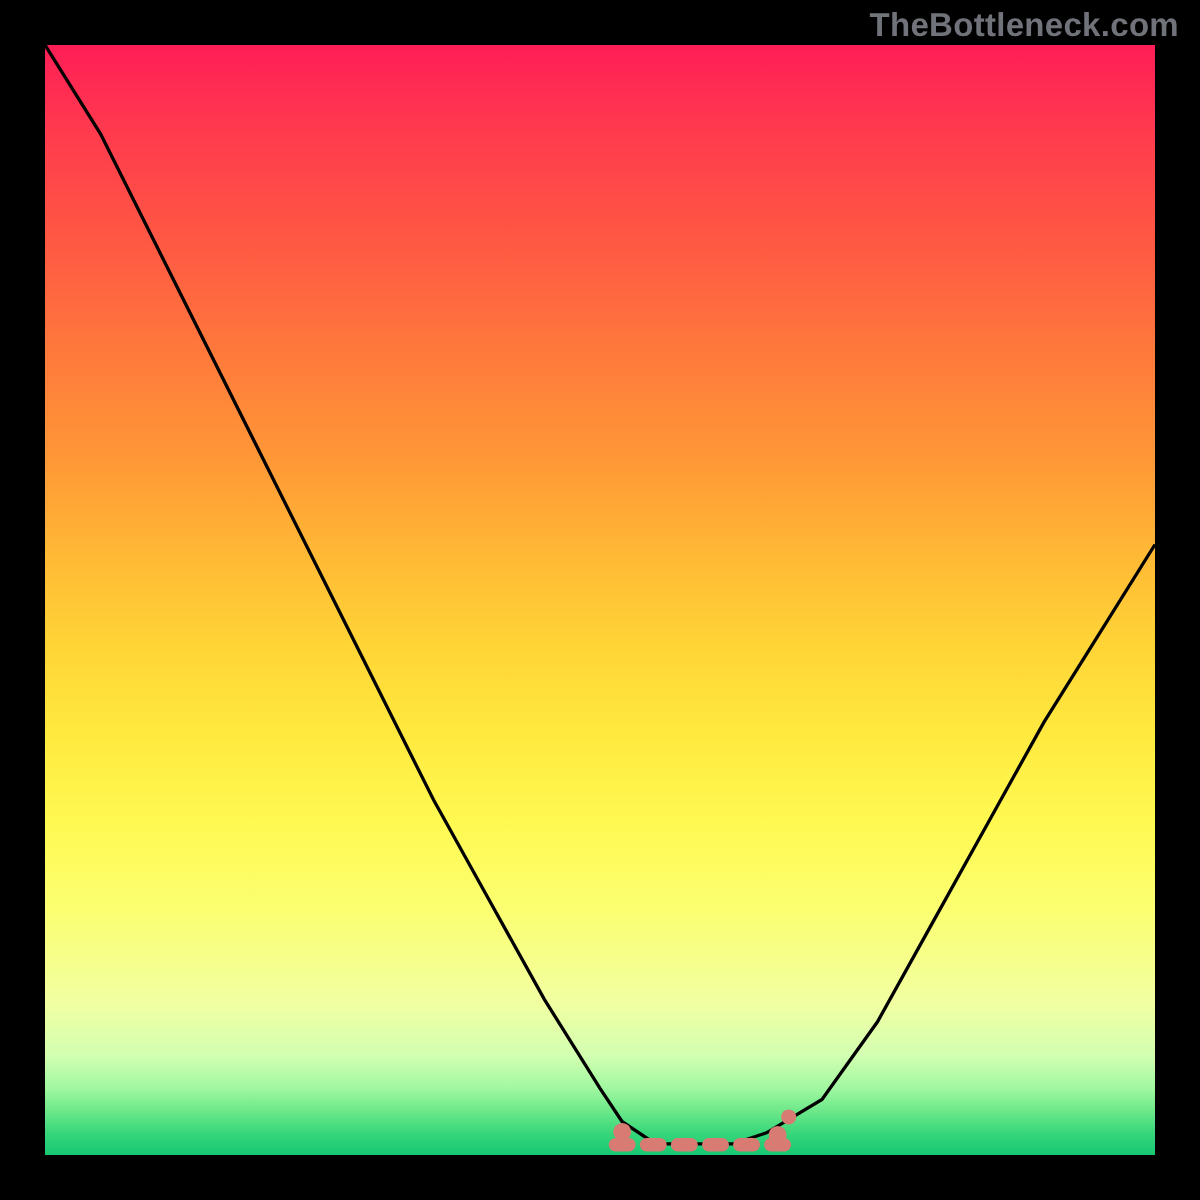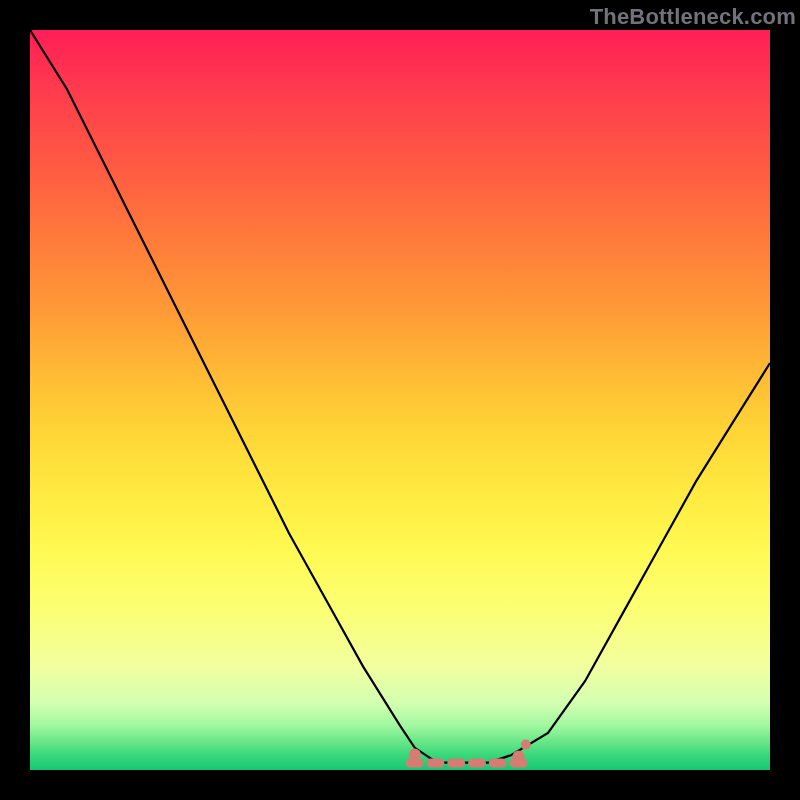--- a/index.html
+++ b/index.html
@@ -51,21 +51,21 @@
   }
   svg.curve {
     position: absolute;
     inset: 0;
     width: 740px;
     height: 740px;
   }
   .watermark {
     position: absolute;
     top: 4px;
-    right: 4px;
+    right: 14px;
     font-family: Arial, Helvetica, sans-serif;
     font-size: 22px;
     font-weight: 700;
     color: #71737a;
     letter-spacing: 0.2px;
     user-select: none;
   }
 </style>
 </head>
 <body>

